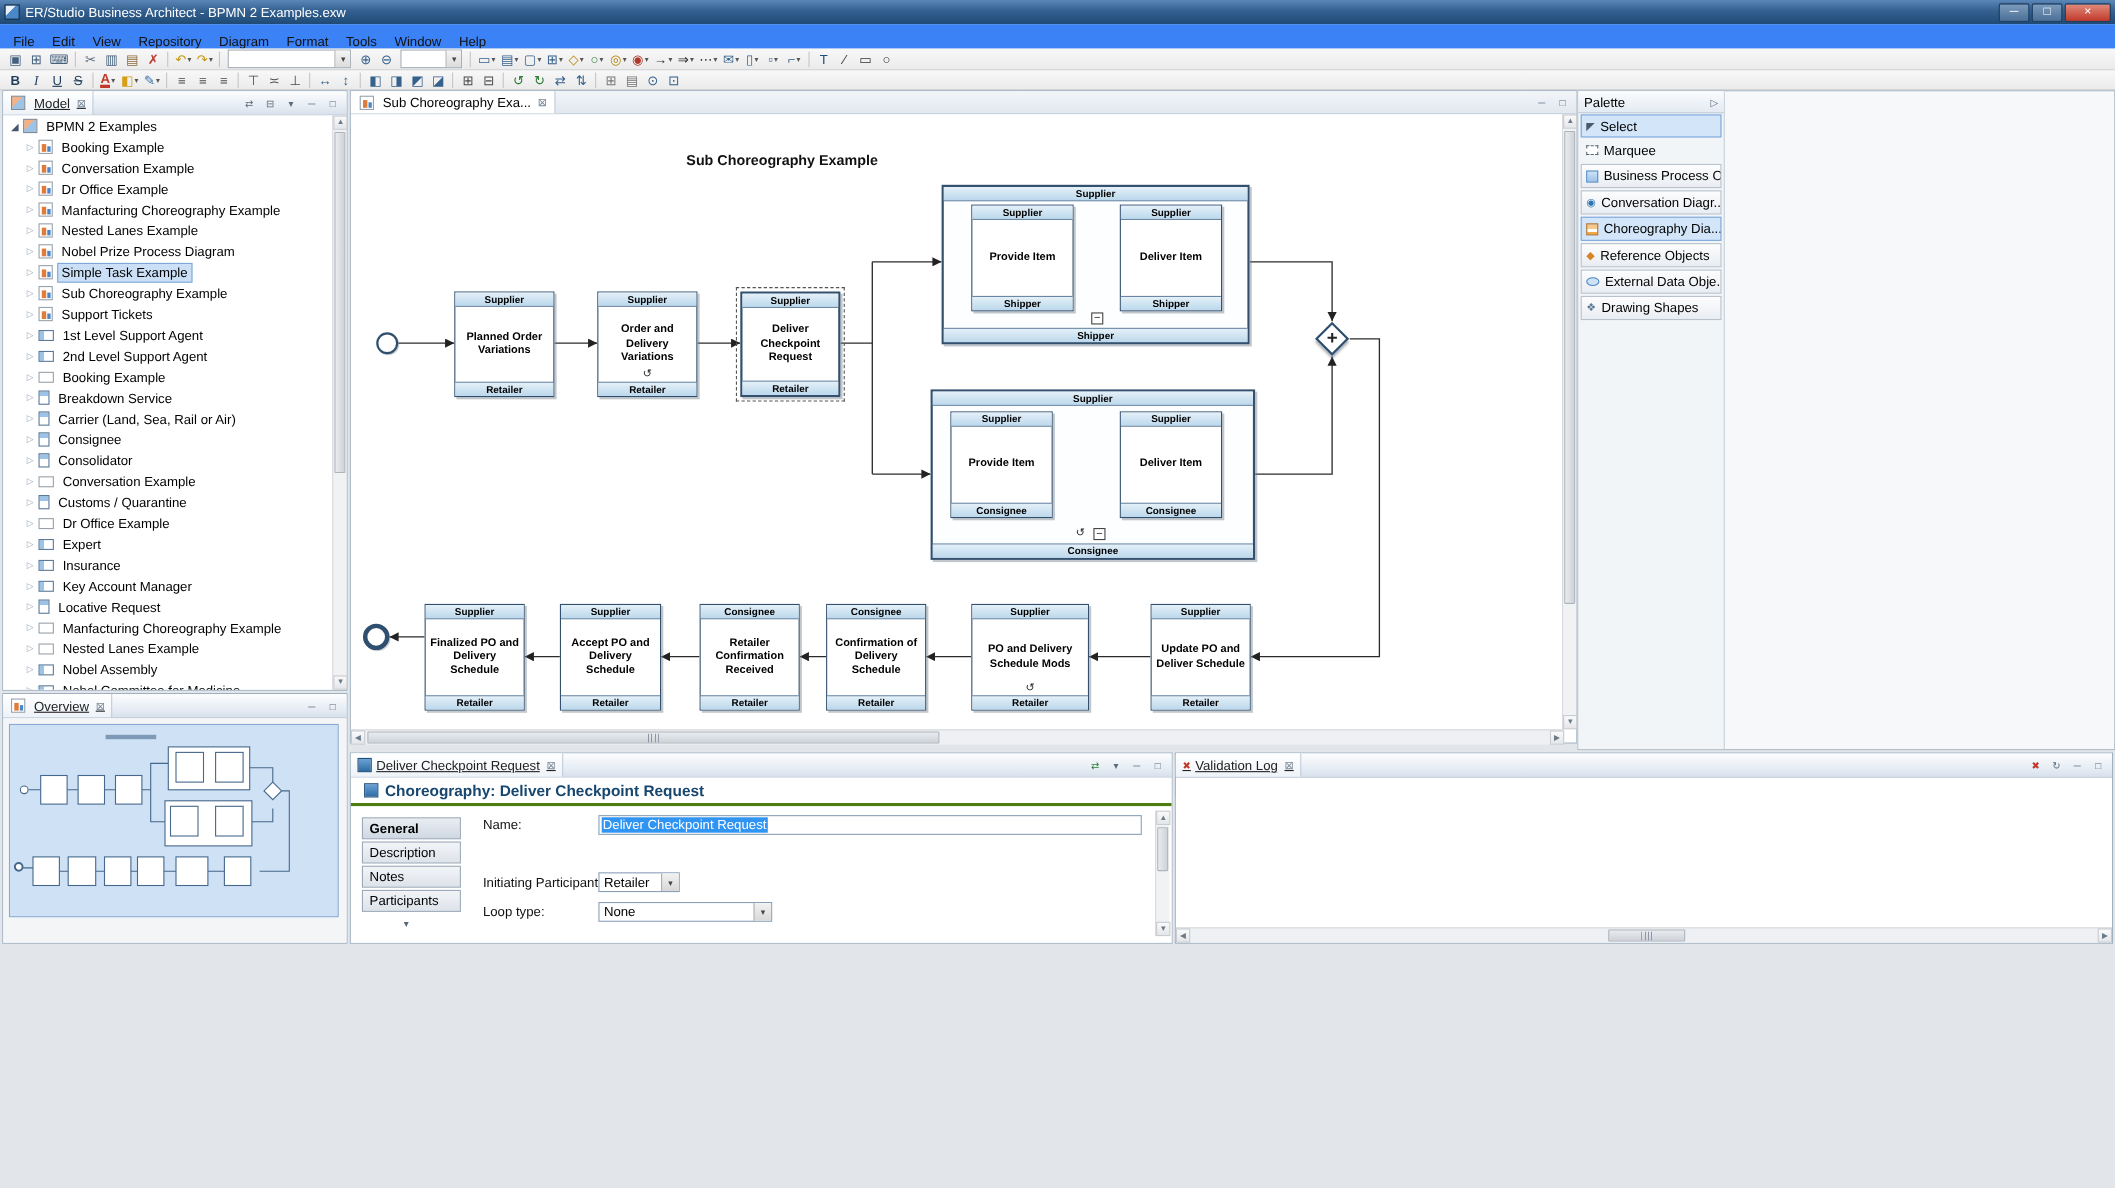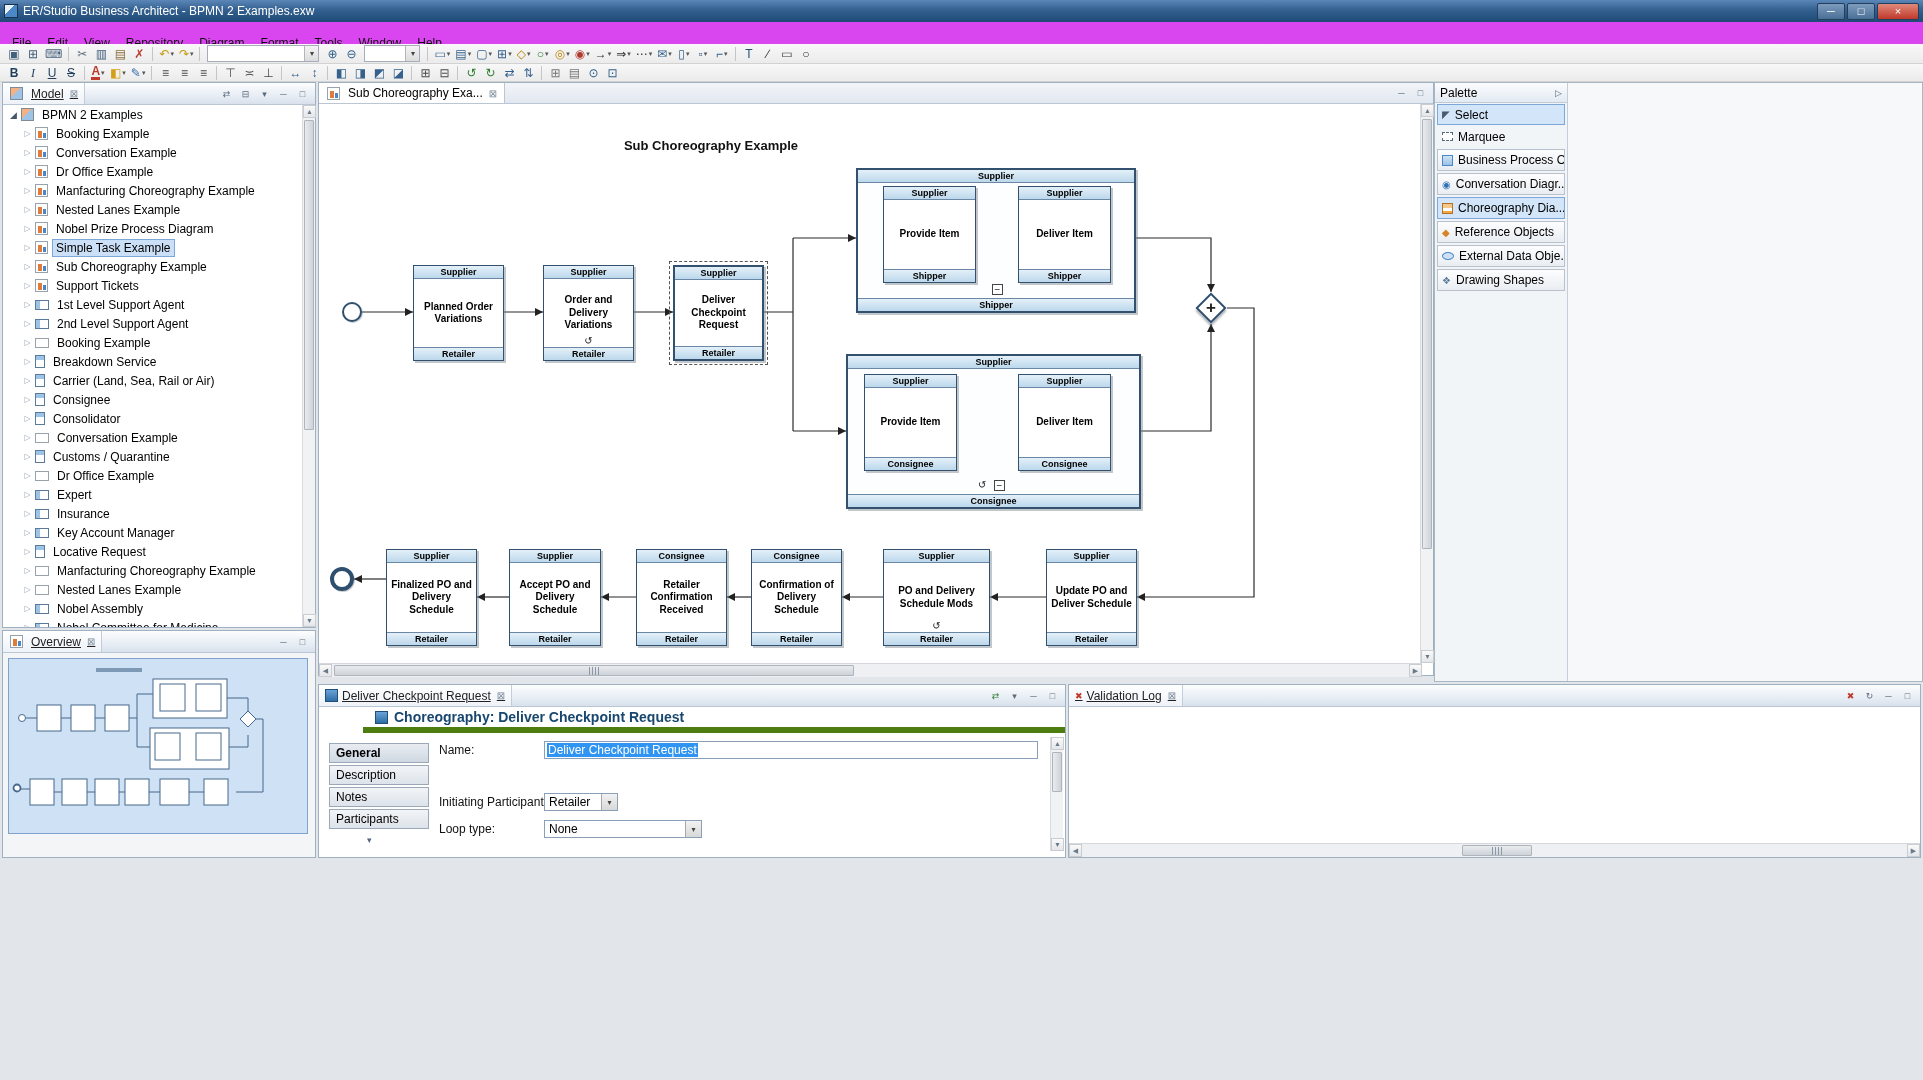--- a/index.html
+++ b/index.html
@@ -6,21 +6,21 @@
 html,body{width:1923px;height:1080px;overflow:hidden;}
 .app{position:relative;width:1923px;height:1080px;background:#e2e5e9;}
 
 
 .titlebar{position:absolute;left:0;top:0;right:0;height:22px;background:linear-gradient(#5b87b8,#33608f 45%,#1f4a77);display:flex;align-items:center;padding:0 4px;color:#fff;}
 .app-icon{width:14px;height:14px;background:linear-gradient(135deg,#e8f0f8 0 40%,#4a88c8 40%);border:1px solid #16324e;margin-right:5px;flex:none;}
 .titlebar .title{font-size:12px;}
 .win-btns{margin-left:auto;display:flex;gap:2px;}
 .win-btn{width:28px;height:17px;display:flex;align-items:center;justify-content:center;font-size:11px;color:#fff;background:linear-gradient(#7d9cbd,#4a6f96);border:1px solid #203f5f;border-radius:2px;}
 .win-btn.close{background:linear-gradient(#e08a7a,#c0392b);width:42px;}
-.menubar{position:absolute;left:0;top:22px;right:0;height:32px;background:#d946ef;border-bottom:1px solid #d9d9d9;display:flex;align-items:flex-end;padding-left:4px;}
+.menubar{position:absolute;left:0;top:22px;right:0;height:32px;background:#3b82f6;border-bottom:1px solid #d9d9d9;display:flex;align-items:center;padding-left:4px;}
 .menu-item{font-size:12px;padding:3px 8px;color:#111;}
 .toolbar{position:absolute;left:0;right:0;background:linear-gradient(#f8f8f8,#ebebeb);border-bottom:1px solid #d2d2d2;display:flex;align-items:center;padding-left:5px;gap:1px;}
 #toolbar1{top:44px;height:20px;}
 #toolbar2{top:64px;height:18px;}
 .tb-btn{height:17px;min-width:18px;display:inline-flex;align-items:center;justify-content:center;padding:0 1px;border:1px solid transparent;border-radius:2px;}
 .tb-glyph{font-size:12px;line-height:1;}
 .tb-caret{font-size:7px;color:#555;margin-left:1px;}
 .tb-sep{width:1px;height:14px;background:#c5c5c5;margin:0 3px;flex:none;}
 .tb-combo{height:17px;border:1px solid #a5aeb8;background:#fff;display:inline-flex;align-items:center;margin:0 3px;}
 .tb-combo-val{flex:1;font-size:11px;padding:0 3px;}
@@ -114,25 +114,25 @@
 .pgi-marquee{width:11px;height:9px;border:1px dashed #5a6a7a;background:#fff;flex:none;}
 .pgi-bpo{width:11px;height:11px;border:1px solid #4a86c8;background:linear-gradient(#cfe2f5,#9dc3e6);flex:none;}
 .pgi-conv{font-size:10px;color:#2e75b6;flex:none;}
 .pgi-chor{width:11px;height:11px;border:1px solid #b5712a;background:linear-gradient(#f6c98a 0 4px,#fff 4px 7px,#f0a840 7px);flex:none;}
 .pgi-ref{font-size:10px;color:#d78428;flex:none;}
 .pgi-ext{width:12px;height:8px;border:1px solid #4a86c8;border-radius:50%;background:#cfe2f5;flex:none;}
 .pgi-draw{font-size:10px;color:#5a7a9a;flex:none;}
 
 
 #props-panel{left:318px;top:602px;width:748px;height:174px;}
-.props-header{height:26px;display:flex;align-items:center;gap:6px;padding:0 12px;border-bottom:6px solid #4d7c0f;background:#fff;margin-left:44px;}
+.props-header{height:26px;display:flex;align-items:center;gap:6px;padding:0 12px;border-bottom:3px solid #4d7c0f;background:#fff;}
 .ph-icon{width:13px;height:13px;background:linear-gradient(#6aa2d8,#2e6da4);border:1px solid #1f4e79;flex:none;}
 .props-header h2{font-size:14px;color:#17466e;font-weight:bold;}
 .props-body{position:absolute;left:0;right:0;top:48px;bottom:0;background:#fff;}
-.ptab-col{position:absolute;left:10px;top:10px;width:100px;}
+.ptab-col{position:absolute;left:10px;top:10px;width:90px;}
 .ptab-item{height:20px;margin-bottom:2px;border:1px solid #9aa8b8;background:linear-gradient(#f2f4f7,#dde3ea);display:flex;align-items:center;padding-left:6px;font-size:12px;}
 .ptab-item.active{font-weight:bold;background:linear-gradient(#e9edf2,#cfd8e2);}
 .more-tabs{position:absolute;left:48px;top:102px;font-size:9px;color:#55677a;}
 .field-row{position:absolute;left:120px;display:flex;align-items:center;font-size:12px;}
 .field-label{width:105px;flex:none;color:#111;}
 .textbox{width:494px;height:18px;border:1px solid #8aa0b8;background:#fff;font-size:12px;display:flex;align-items:center;padding:0 2px;}
 .sel-text{background:#3094f2;color:#fff;padding:0 1px;}
 .combo{height:18px;border:1px solid #8aa0b8;background:#fff;display:flex;align-items:center;font-size:12px;}
 .combo .cval{flex:1;padding:0 4px;}
 .combo .carrow{width:16px;align-self:stretch;background:linear-gradient(#f2f2f2,#d8d8d8);border-left:1px solid #a8a8a8;display:flex;align-items:center;justify-content:center;font-size:8px;color:#444;}

